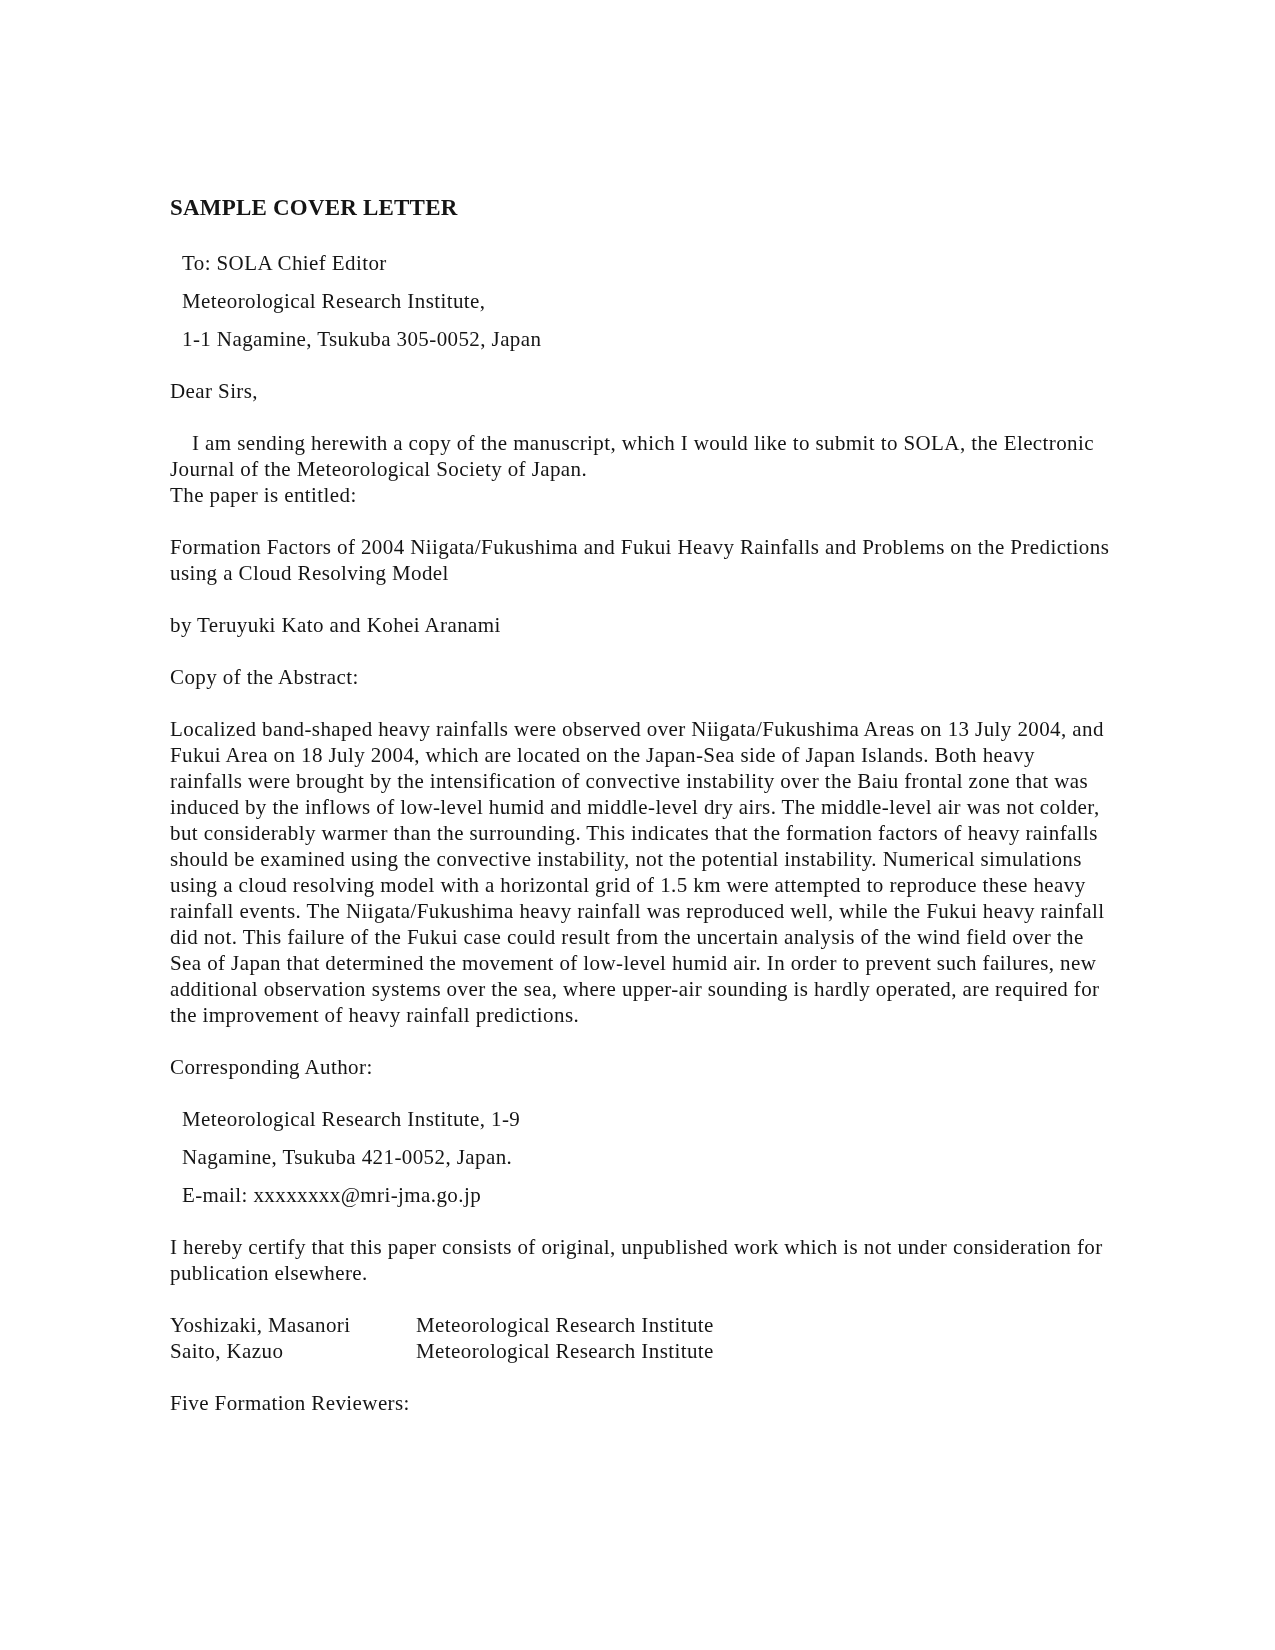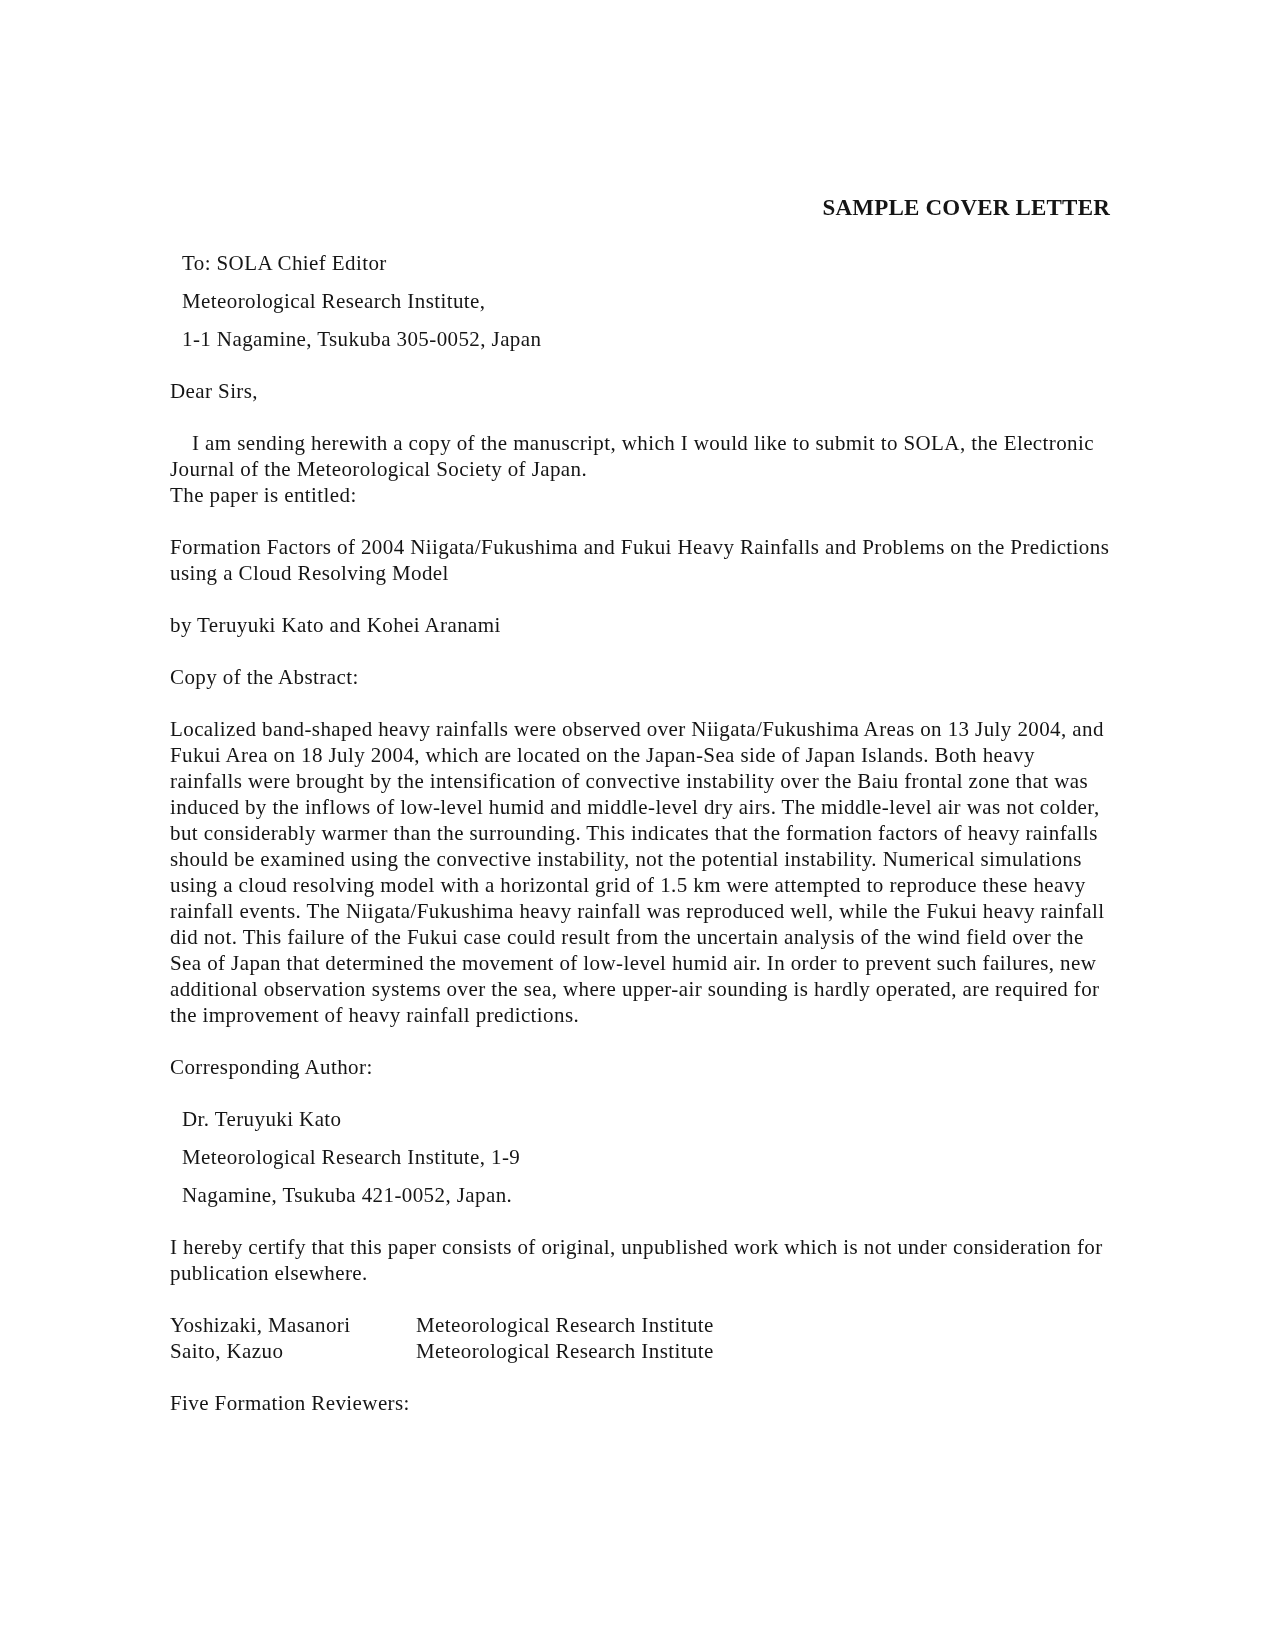--- a/index.html
+++ b/index.html
@@ -27,21 +27,20 @@
     width: 940px;
     font-size: 21px;
     line-height: 26px;
     letter-spacing: 0.4px;
   }
   .heading {
     font-weight: bold;
     font-size: 23px;
     letter-spacing: 0.2px;
     margin: 0 0 29px 0;
-    text-align: right;
   }
   .block {
     margin: 0 0 26px 0;
   }
   .salutation {
     margin-top: 8px;
   }
   .intro {
     white-space: pre-line;
     text-indent: 22px;
@@ -77,23 +76,23 @@
 
     <div class="block">by Teruyuki Kato and Kohei Aranami</div>
 
     <div class="block">Copy of the Abstract:</div>
 
     <div class="block">Localized band-shaped heavy rainfalls were observed over Niigata/Fukushima Areas on 13 July 2004, and Fukui Area on 18 July 2004, which are located on the Japan-Sea side of Japan Islands. Both heavy rainfalls were brought by the intensification of convective instability over the Baiu frontal zone that was induced by the inflows of low-level humid and middle-level dry airs. The middle-level air was not colder, but considerably warmer than the surrounding. This indicates that the formation factors of heavy rainfalls should be examined using the convective instability, not the potential instability. Numerical simulations using a cloud resolving model with a horizontal grid of 1.5 km were attempted to reproduce these heavy rainfall events. The Niigata/Fukushima heavy rainfall was reproduced well, while the Fukui heavy rainfall did not. This failure of the Fukui case could result from the uncertain analysis of the wind field over the Sea of Japan that determined the movement of low-level humid air. In order to prevent such failures, new additional observation systems over the sea, where upper-air sounding is hardly operated, are required for the improvement of heavy rainfall predictions.</div>
 
     <div class="block">Corresponding Author:</div>
 
     <div class="block address">
-      <div>Dr. Teruyuki Kato</div>
       <div>Meteorological Research Institute, 1-9</div>
       <div>Nagamine, Tsukuba 421-0052, Japan.</div>
+      <div>E-mail: xxxxxxxx@mri-jma.go.jp</div>
     </div>
 
     <div class="block">I hereby certify that this paper consists of original, unpublished work which is not under consideration for publication elsewhere.</div>
 
 
     <div class="block">
       <div class="editor-row">
         <span>Yoshizaki, Masanori</span>
         <span>Meteorological Research Institute</span>
       </div>

